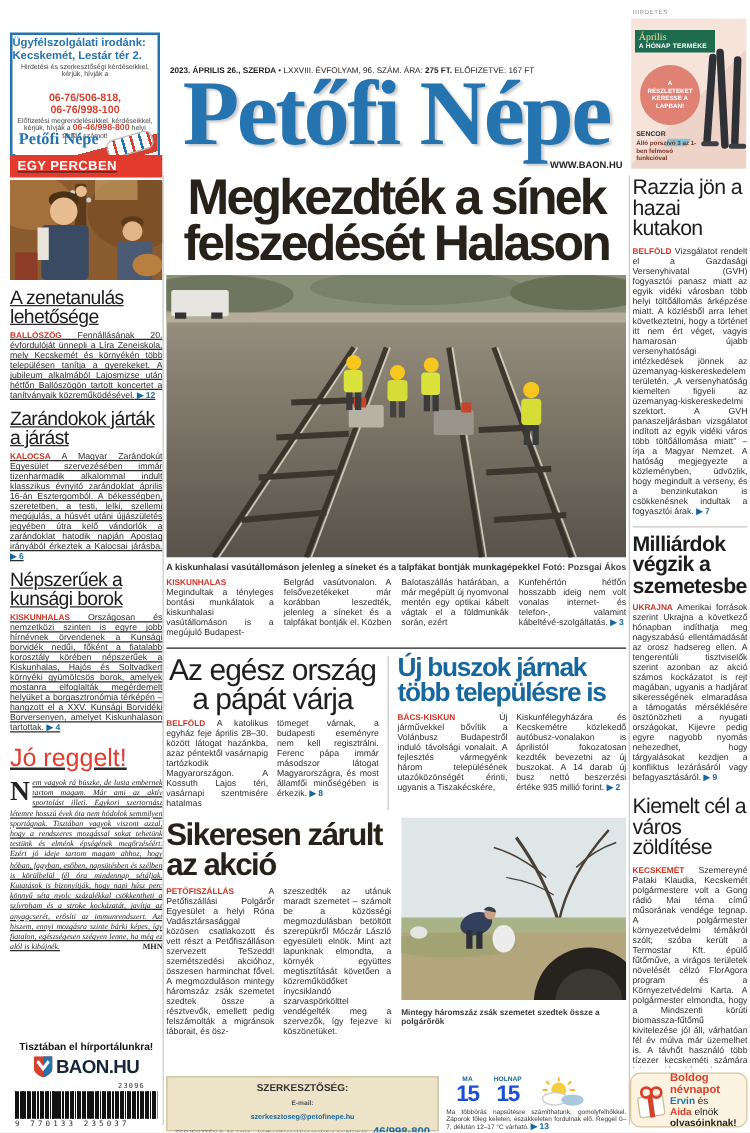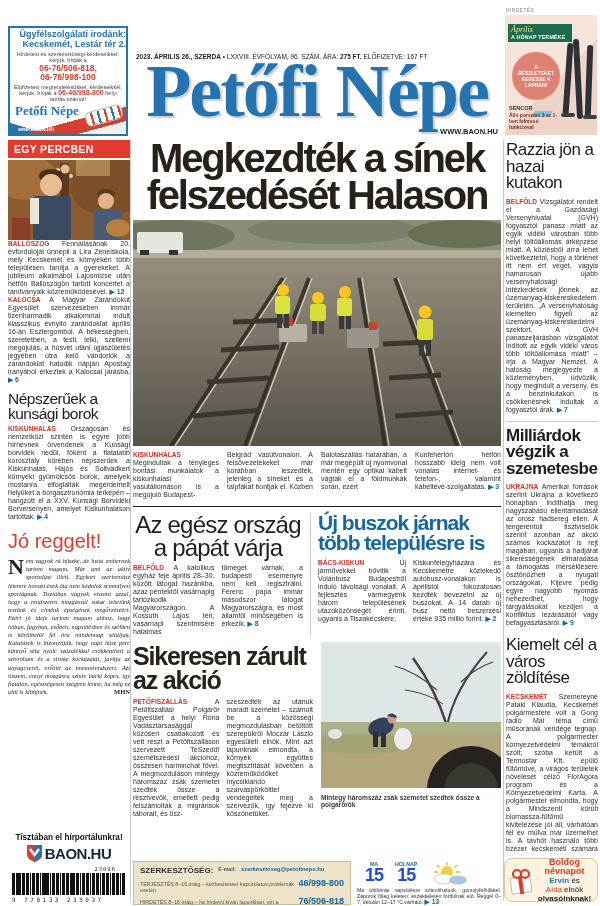--- a/index.html
+++ b/index.html
@@ -1,53 +1,53 @@
 <!DOCTYPE html>
 <html><head>
 <meta charset="utf-8">
 <style>
   html,body{margin:0;padding:0;background:#e9e9e9;}
   .page{position:relative;width:600px;height:906px;background:#fff;font-family:"Liberation Sans",sans-serif;color:#2a2a2a;overflow:hidden;margin:0 auto;}
 
   
   .service-box{position:absolute;left:8px;top:26px;width:120px;height:110px;border:2px solid #2574b0;box-sizing:border-box;background:#fff;}
-  .svc-title{color:#2574b0;font-weight:bold;font-size:9px;line-height:9.5px;text-align:right;margin-top:2px;}
+  .svc-title{color:#2574b0;font-weight:bold;font-size:9px;line-height:9.5px;text-align:left;margin-top:2px;}
   .svc-small{font-size:5.6px;line-height:6.3px;text-align:center;color:#444;margin:2px 3px 0;}
-  .svc-phones{color:#d6402f;font-weight:bold;font-size:8.5px;line-height:9px;text-align:center;margin-top:0;}
+  .svc-phones{color:#d6402f;font-weight:bold;font-size:8.5px;line-height:9px;text-align:center;margin-top:10px;}
   .svc-inline-phone{color:#d6402f;font-weight:bold;font-size:7px;}
   .svc-logo{position:absolute;bottom:0;left:0;right:0;height:34px;background:
      linear-gradient(165deg,transparent 58%,#d6402f 58% 80%,#f2f2f2 80%),
      linear-gradient(to top right,#2574b0 16%,transparent 16.5%);}
   .svc-logo-text{position:absolute;left:5px;top:3px;font-family:"Liberation Serif",serif;font-weight:bold;color:#2574b0;font-size:13px;}
   .svc-logo-site{position:absolute;left:8px;bottom:2px;color:#fff;font-size:5px;font-weight:bold;}
   .svc-roll{position:absolute;right:3px;top:8px;width:36px;height:13px;background:repeating-linear-gradient(90deg,#fff 0 5px,#d6402f 5px 7px,#fff 7px 12px,#2574b0 12px 14px);border:1px solid #bbb;border-radius:6px;transform:rotate(-16deg);}
 
   .dateline{position:absolute;left:136px;top:53px;width:362px;font-size:6.5px;color:#222;white-space:nowrap;}
   .dateline b{font-weight:bold;}
   .masthead-title{position:absolute;left:133px;top:54px;width:368px;text-align:center;font-family:"Liberation Serif",serif;font-weight:bold;font-size:74px;line-height:74px;letter-spacing:-2px;color:#2574b0;text-shadow:2px 2px 2px rgba(40,40,40,.25);}
   .site-url{position:absolute;left:133px;top:127px;width:365px;text-align:right;font-size:7.5px;font-weight:bold;color:#222;}
 
   .ad-tag{position:absolute;left:506px;top:8px;font-size:4.8px;color:#888;letter-spacing:.5px;}
   .ad{position:absolute;left:505px;top:15px;width:92px;height:120px;background:linear-gradient(135deg,#f6e3da 0 55%,#eed3c8 55%);overflow:hidden;}
   .ad-ribbon{position:absolute;left:3px;top:9px;width:58px;background:#1e6b50;color:#fff;padding:2px 3px;}
-  .ad-ribbon .script{font-family:"Liberation Serif",serif;font-style:italic;color:#f3e08f;font-size:8px;line-height:8px;}
+  .ad-ribbon .script{font-family:"Liberation Serif",serif;color:#f3e08f;font-size:8px;line-height:8px;}
   .ad-ribbon .lbl{font-size:5.3px;font-weight:bold;letter-spacing:.2px;}
   .ad-circle{position:absolute;left:7px;top:37px;width:48px;height:48px;border-radius:50%;background:#df8273;color:#fff;font-weight:bold;font-size:5px;line-height:6.2px;text-align:center;display:flex;align-items:center;justify-content:center;box-sizing:border-box;padding:4px;}
   .vac{position:absolute;background:#2e3237;border-radius:3px;width:6px;}
   .vac-a{left:60px;top:28px;height:72px;transform:rotate(4deg);}
   .vac-b{left:70px;top:24px;height:80px;transform:rotate(-3deg);}
   .vac-c{left:81px;top:30px;height:72px;transform:rotate(2deg);}
   .vac-foot{position:absolute;background:#3a3f45;height:4px;width:14px;border-radius:2px;}
   .mop{position:absolute;left:28px;top:96px;width:18px;height:6px;background:#7fc4d8;transform:skewX(-30deg);}
   .ad-brand{position:absolute;left:4px;bottom:24px;font-size:5.5px;font-weight:bold;color:#333;}
   .ad-product{position:absolute;left:4px;bottom:5px;width:52px;font-size:5px;line-height:6px;font-weight:bold;color:#7a2f20;}
 
   
   .vline{position:absolute;width:1px;background:#c9c9c9;top:140px;bottom:6px;}
-  .col-left{position:absolute;left:8px;top:140px;width:122px;bottom:0;overflow:hidden;}
+  .col-left{position:absolute;left:8px;top:124px;width:122px;bottom:0;overflow:hidden;text-decoration:underline;}
   .col-main{position:absolute;left:133px;top:140px;width:368px;height:718px;overflow:hidden;}
   .col-side{position:absolute;left:506px;top:140px;width:92px;height:714px;overflow:hidden;}
 
   
   .lc-banner{background:#e23b2e;color:#fff;font-weight:bold;font-size:10.5px;padding:3px 0 3px 6px;letter-spacing:.3px;}
   .lc-photo{display:block;margin-top:2px;}
   .lh-left{font-size:15.5px;line-height:15px;font-weight:400;letter-spacing:-.5px;color:#1c1c1c;margin:7px 0 4px;}
   .sm{font-size:7px;line-height:8px;text-align:justify;color:#2e2e2e;}
   .kick{color:#cf3527;font-weight:bold;font-size:6.6px;}
   .plink{color:#17679f;font-weight:bold;font-size:6.8px;white-space:nowrap;}
@@ -85,43 +85,43 @@
   .banner{margin-top:7px;background:#d9eaf5;color:#17679f;font-weight:bold;font-size:12.5px;letter-spacing:-.2px;padding:4px 7px;}
   .bottom-row{display:flex;gap:8px;margin-top:6px;}
   .action{width:180px;}
   .action-h{font-size:25px;line-height:24px;font-weight:bold;letter-spacing:-1.2px;color:#27211a;margin:2px 0 6px;}
   .bphoto{flex:1;}
   .bphoto-cap{font-size:6.6px;font-weight:bold;color:#3a3a3a;margin-top:2px;}
 
   
   .footer-main{position:absolute;left:133px;top:861px;width:368px;height:44px;display:flex;gap:6px;}
   .edit-box{width:218px;box-sizing:border-box;background:#ece3c8;border:1px solid #c9bd98;padding:4px 6px 3px;}
-  .eb-row1{display:flex;align-items:flex-start;gap:5px;}
+  .eb-row1{display:flex;align-items:center;gap:5px;flex-direction:column;}
   .eb-label{font-weight:bold;font-size:8px;color:#333;}
   .eb-email-l{font-size:5.3px;font-weight:bold;color:#555;}
   .eb-email{font-size:5.8px;font-weight:bold;color:#17679f;}
   .eb-line{display:flex;align-items:baseline;justify-content:space-between;margin-top:3px;}
   .eb-txt{font-size:5.3px;color:#555;}
   .eb-phone{font-size:9px;font-weight:bold;color:#17679f;white-space:nowrap;margin-left:3px;}
   .weather{flex:1;position:relative;}
   .w-top{display:flex;gap:12px;align-items:flex-start;padding-left:8px;}
   .w-block{text-align:center;}
   .w-label{font-size:5.3px;font-weight:bold;color:#17679f;}
   .w-temp{font-size:18px;line-height:16px;font-weight:bold;color:#1d4ed8;letter-spacing:-1px;}
   .w-text{font-size:5.2px;line-height:6.2px;text-align:justify;margin-top:2px;color:#333;}
 
   
   .sh{font-size:17px;line-height:16.5px;font-weight:400;letter-spacing:-.5px;color:#1c1c1c;margin:2px 0 6px;}
   .sh-b{font-weight:bold;}
   .sdiv{border-top:1px solid #c9c9c9;margin:7px 0 6px;}
   .nameday{position:absolute;left:504px;top:858px;width:94px;height:44px;box-sizing:border-box;background:#fcf3e0;border:1px solid #d8c59d;border-radius:8px;display:flex;align-items:center;padding:2px 4px;gap:3px;}
-  .nd-text{flex:1;text-align:center;font-size:8px;line-height:9px;color:#222;}
+  .nd-text{flex:1;text-align:left;font-size:8px;line-height:9px;color:#222;}
   .nd-t{color:#d6402f;font-weight:bold;font-size:9px;}
   .nd-n1{color:#2574b0;font-weight:bold;}
-  .nd-n2{color:#d6402f;font-weight:normal;}
+  .nd-n2{color:#d6402f;font-weight:bold;}
   .nd-rest{font-weight:bold;}
 </style>
 </head>
 <body>
 
 <div class="page">
 
   <div class="service-box">
     <div class="svc-title">
       <div>Ügyfélszolgálati irodánk:</div>
@@ -180,22 +180,24 @@
       <circle cx="43" cy="25" r="11" fill="#e9bd92"></circle>
       <rect x="25" y="36" width="38" height="44" rx="4" fill="#3b4a63"></rect>
       <rect x="22" y="38" width="9" height="26" fill="#e8e4da"></rect>
       <ellipse cx="98" cy="34" rx="9" ry="5" fill="#5a3a1d"></ellipse>
       <circle cx="98" cy="41" r="8" fill="#e3b489"></circle>
       <rect x="86" y="49" width="28" height="31" fill="#4c5b74"></rect>
       <ellipse cx="110" cy="68" rx="12" ry="9" fill="#b97f3f"></ellipse>
       <rect x="4" y="58" width="18" height="22" fill="#8d2f24" opacity=".7"></rect>
     </svg>
 
+    <div class="lh-left">A zenetanulás lehetősége</div>
     <p class="sm" style="margin:0;"><span class="kick">BALLÓSZÖG</span> <span>Fennállásának 20. évfordulóját ünnepli a Líra Zeneiskola, mely Kecskemét és környékén több településen tanítja a gyerekeket. A jubileum alkalmából Lajosmizse után hétfőn Ballószögön tartott koncertet a tanítványaik közreműködésével.</span> <span class="plink">▶ 12</span></p>
 
+    <div class="lh-left">Zarándokok járták a járást</div>
     <p class="sm" style="margin:0;"><span class="kick">KALOCSA</span> <span>A Magyar Zarándokút Egyesület szervezésében immár tizenharmadik alkalommal indult klasszikus évnyitó zarándoklat április 16-án Esztergomból. A békességben, szeretetben, a testi, lelki, szellemi megújulás, a húsvét utáni újjászületés jegyében útra kelő vándorlók a zarándoklat hatodik napján Apostag irányából érkeztek a Kalocsai járásba.</span> <span class="plink">▶ 6</span></p>
 
     <div class="lh-left">Népszerűek a kunsági borok</div>
     <p class="sm" style="margin:0;"><span class="kick">KISKUNHALAS</span> <span>Országosan és nemzetközi szinten is egyre jobb hírnévnek örvendenek a Kunsági borvidék nedűi, főként a fiatalabb korosztály körében népszerűek a Kiskunhalas, Hajós és Soltvadkert környéki gyümölcsös borok, amelyek mostanra elfoglalták megérdemelt helyüket a borgasztronómia térképén – hangzott el a XXV. Kunsági Borvidéki Borversenyen, amelyet Kiskunhalason tartottak.</span> <span class="plink">▶ 4</span></p>
 
     <div class="morning-title">Jó reggelt!</div>
     <p class="morning-body" style="margin:0;"><span>Nem vagyok rá büszke, de lusta embernek tartom magam. Már ami az aktív sportolást illeti. Egykori szertornász létemre hosszú évek óta nem hódolok semmilyen sportágnak. Tisztában vagyok viszont azzal, hogy a rendszeres mozgással sokat tehetünk testünk és elménk épségének megőrzéséért. Ezért jó ideje tartom magam ahhoz, hogy hóban, fagyban, esőben, napsütésben és szélben is körülbelül fél óra mindennap sétáljak. Kutatások is bizonyítják, hogy napi húsz perc könnyű séta nyolc százalékkal csökkentheti a szívroham és a stroke kockázatát, javítja az anyagcserét, erősíti az immunrendszert. Azt hiszem, ennyi mozgásra szinte bárki képes, így fiatalon, egészségesen szégyen lenne, ha még ez alól is kibújnék.</span> <span class="sign">MHN</span></p>
 
     <div class="lc-bottom">
       <div class="lc-promo">Tisztában el hírportálunkra!</div>
@@ -275,20 +277,24 @@
         <rect x="204" y="78" width="15" height="18" rx="3" fill="#dbe23b"></rect>
         <rect x="206" y="96" width="5" height="13" fill="#3a3a3a"></rect>
           <rect x="213" y="96" width="5" height="13" fill="#3a3a3a"></rect>
         <circle cx="292" cy="92" r="6.5" fill="#f7c71f"></circle>
         <rect x="284" y="99" width="16" height="21" rx="3" fill="#d6dd37"></rect>
         <rect x="286" y="120" width="5" height="16" fill="#3a3a3a"></rect>
           <rect x="293" y="120" width="5" height="16" fill="#3a3a3a"></rect>
       </g>
     </svg>
 
+    <div class="cap-row">
+      <span>A kiskunhalasi vasútállomáson jelenleg a síneket és a talpfákat bontják munkagépekkel</span>
+      <span class="cap-credit">Fotó: Pozsgai Ákos</span>
+    </div>
 
     <div class="lead-cols">
       <p class="sm c" style="margin:0;"><span class="kick">KISKUNHALAS</span> <span>Megindultak a tényleges bontási munkálatok a kiskunhalasi vasútállomáson is a megújuló Budapest-</span></p>
       <p class="sm c" style="margin:0;">Belgrád vasútvonalon. A felsővezetékeket már korábban leszedték, jelenleg a síneket és a talpfákat bontják el. Közben</p>
       <p class="sm c" style="margin:0;">Balotaszállás határában, a már megépült új nyomvonal mentén egy optikai kábelt vágtak el a földmunkák során, ezért</p>
       <p class="sm c" style="margin:0;"><span>Kunfehértón hétfőn hosszabb ideig nem volt vonalas internet- és telefon-, valamint kábeltévé-szolgáltatás.</span> <span class="plink">▶ 3</span></p>
     </div>
 
     <div class="rule"></div>
 

